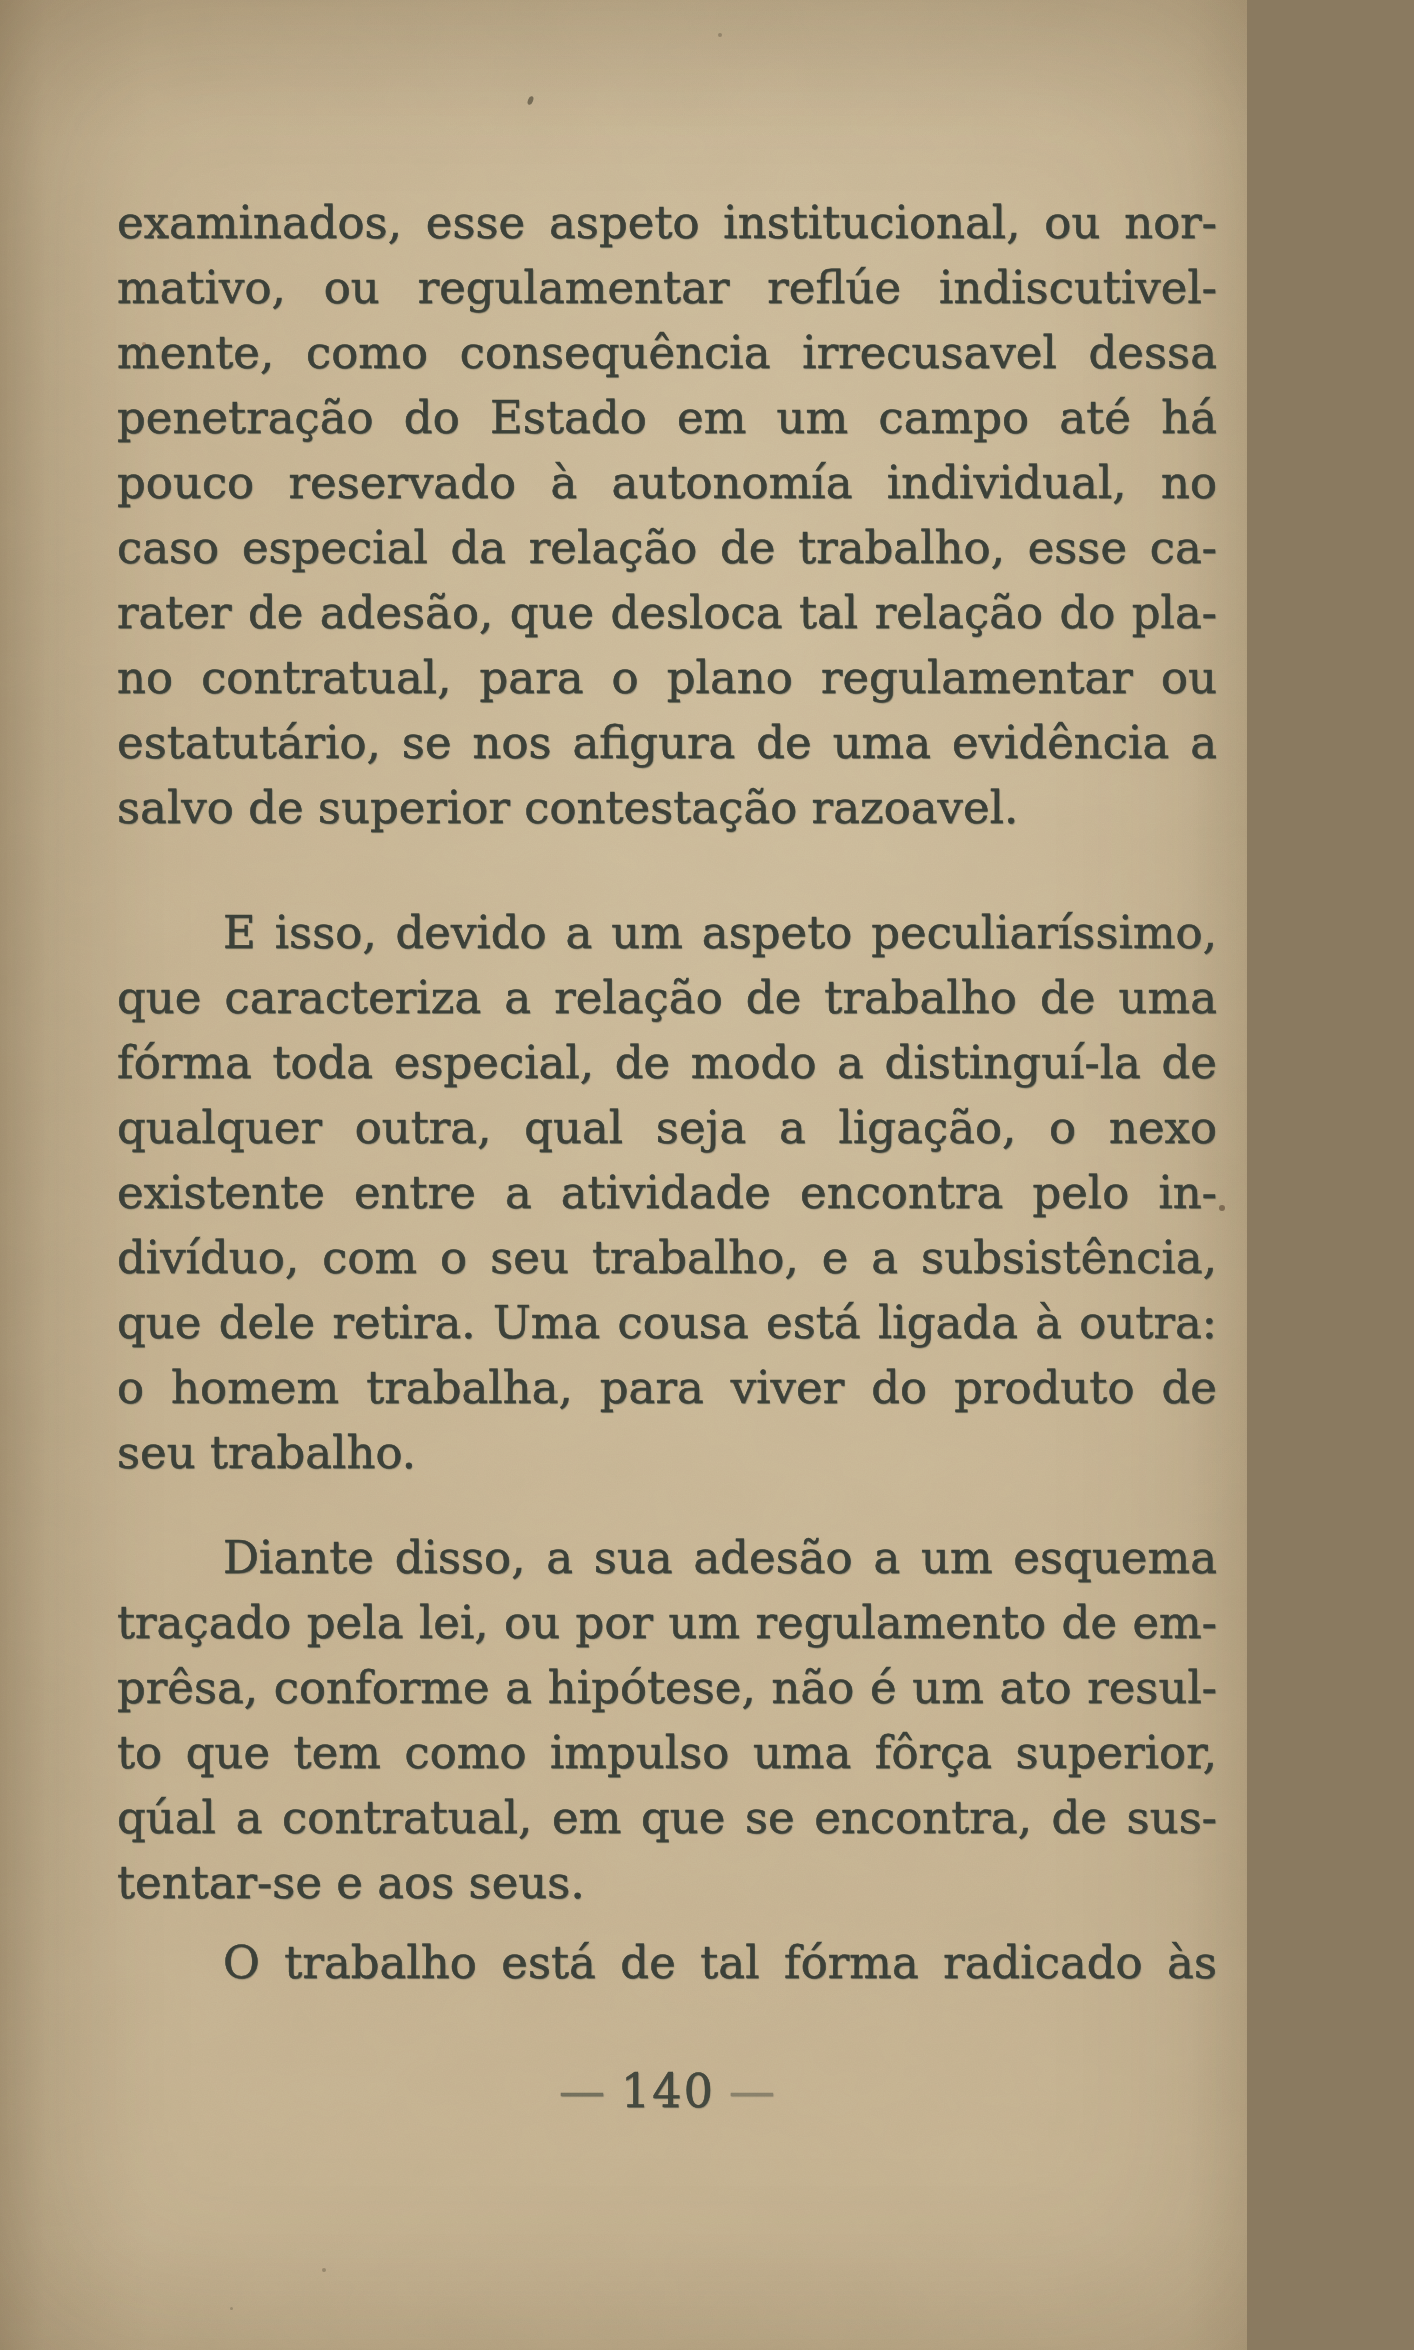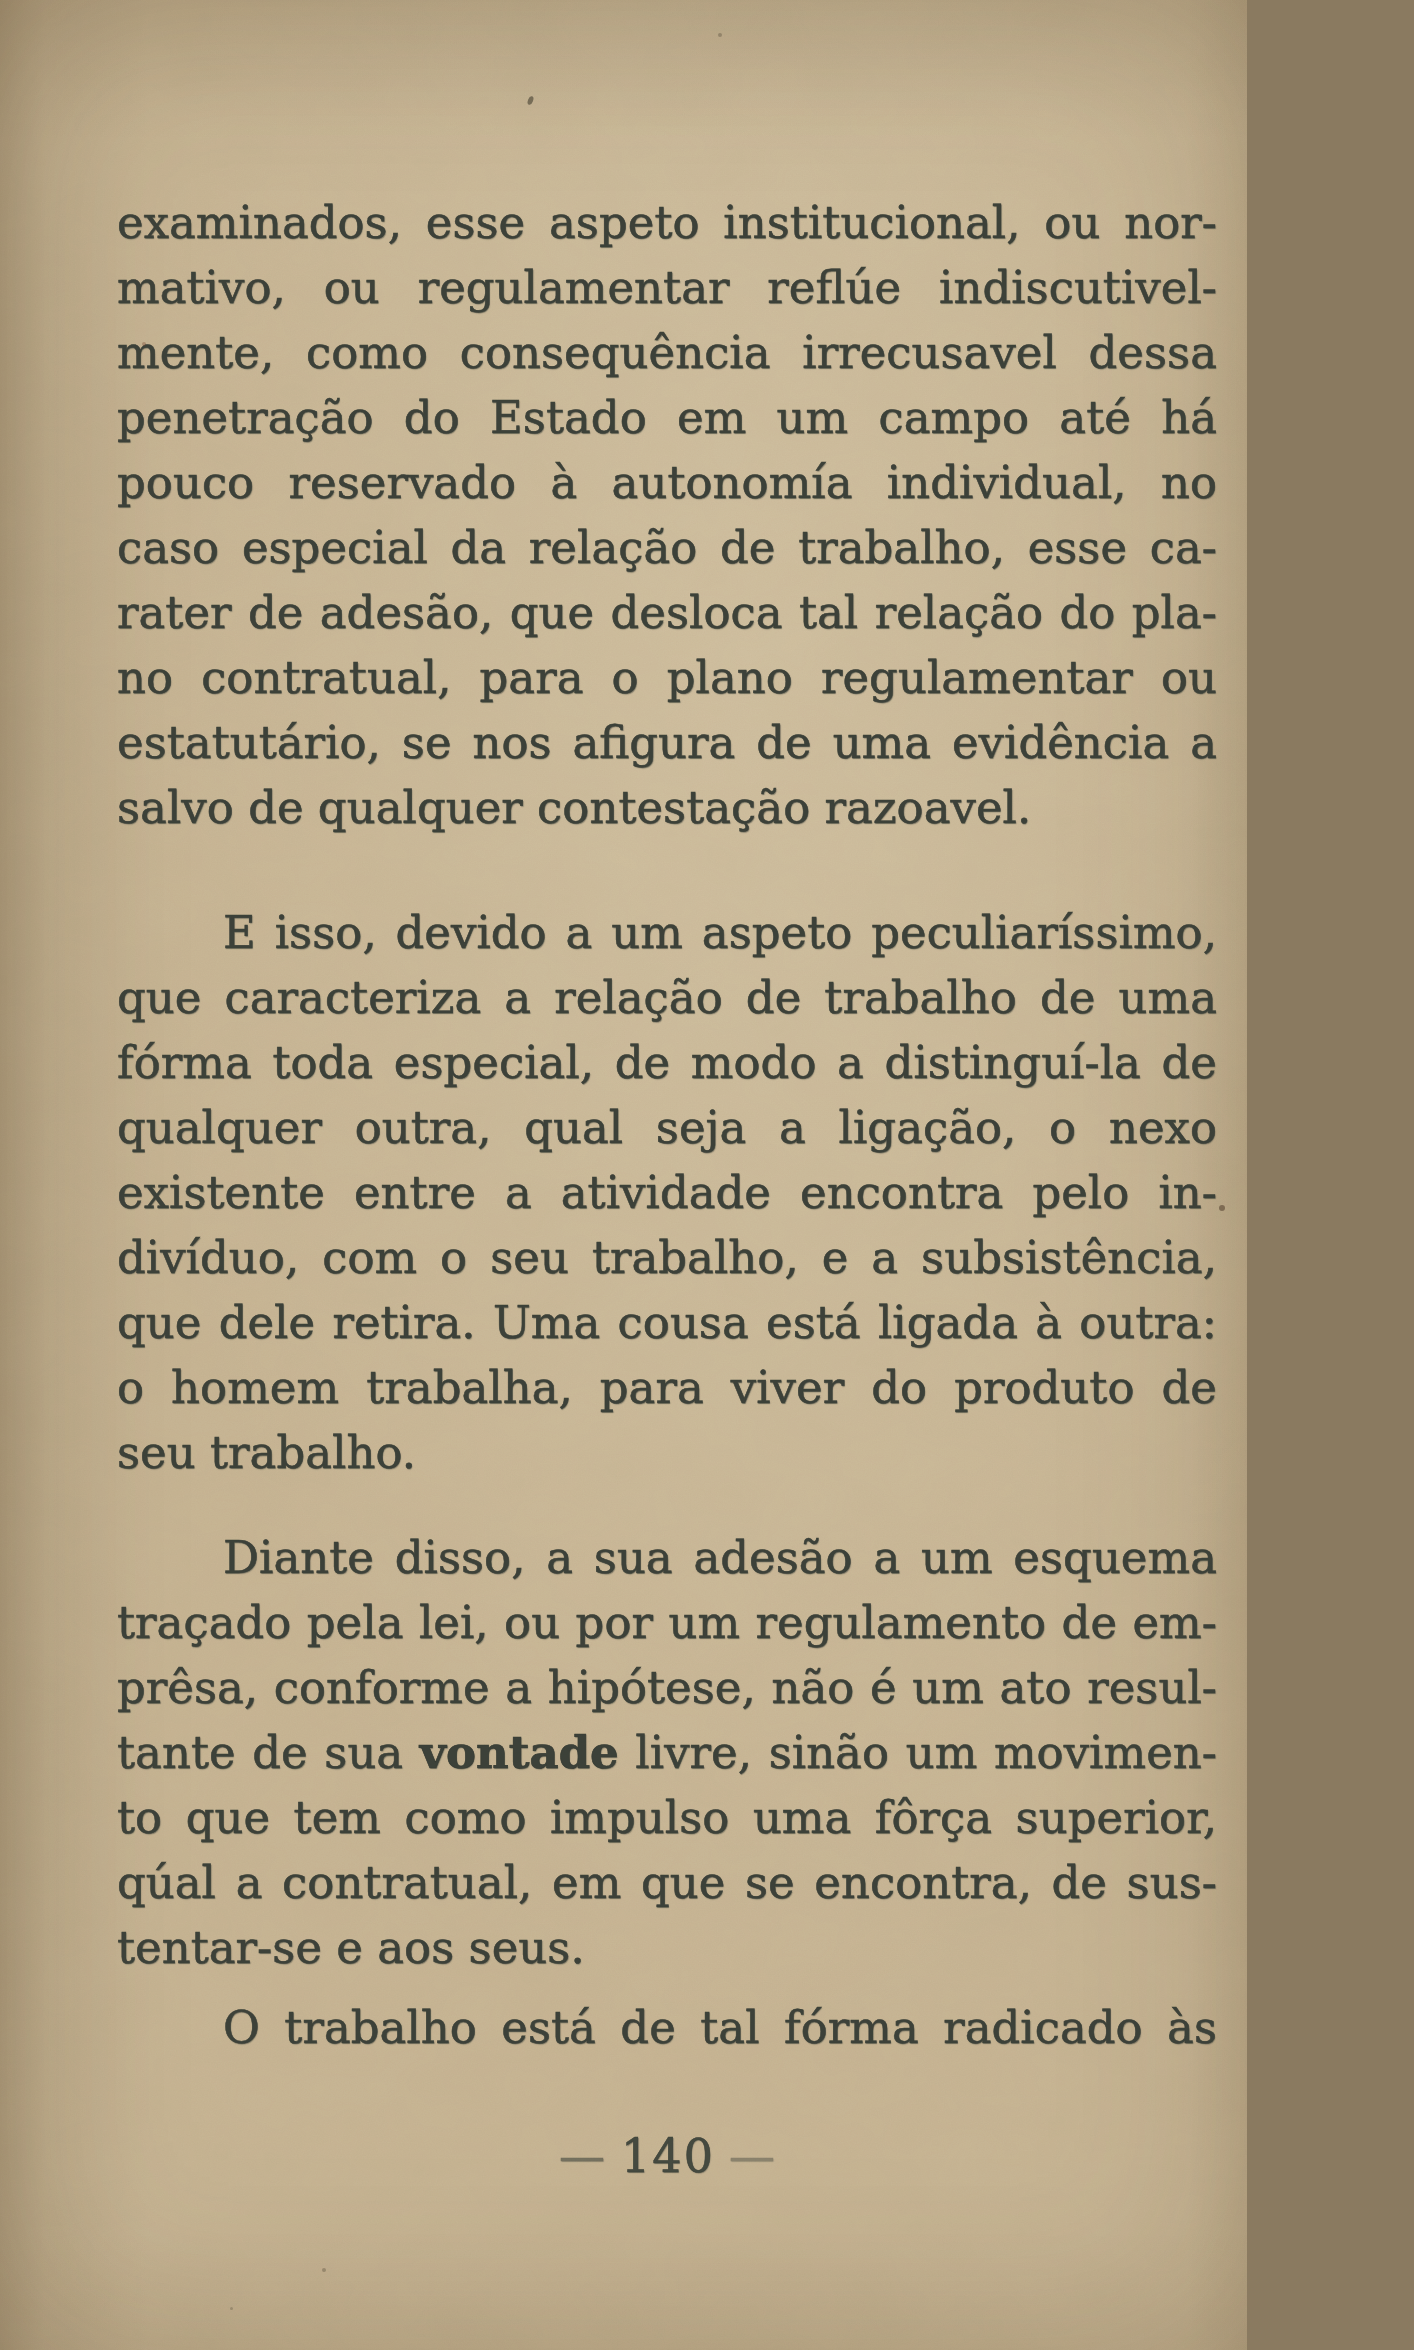--- a/index.html
+++ b/index.html
@@ -88,40 +88,39 @@
     <section class="para para-1">
       <div class="line">examinados, esse aspeto institucional, ou nor-</div>
       <div class="line">mativo, ou regulamentar reflúe indiscutivel-</div>
       <div class="line">mente, como consequência irrecusavel dessa</div>
       <div class="line">penetração do Estado em um campo até há</div>
       <div class="line">pouco reservado à autonomía individual, no</div>
       <div class="line">caso especial da relação de trabalho, esse ca-</div>
       <div class="line">rater de adesão, que desloca tal relação do pla-</div>
       <div class="line">no contratual, para o plano regulamentar ou</div>
       <div class="line">estatutário, se nos afigura de uma evidência a</div>
-      <div class="line last">salvo de qualquer contestação razoavel.</div>
+      <div class="line last">salvo de superior contestação razoavel.</div>
     </section>
 
     <section class="para para-2">
       <div class="line indent">E isso, devido a um aspeto peculiaríssimo,</div>
       <div class="line">que caracteriza a relação de trabalho de uma</div>
       <div class="line">fórma toda especial, de modo a distinguí-la de</div>
       <div class="line">qualquer outra, qual seja a ligação, o nexo</div>
       <div class="line">existente entre a atividade encontra pelo in-</div>
       <div class="line">divíduo, com o seu trabalho, e a subsistência,</div>
       <div class="line">que dele retira. Uma cousa está ligada à outra:</div>
       <div class="line">o homem trabalha, para viver do produto de</div>
       <div class="line last">seu trabalho.</div>
     </section>
 
     <section class="para para-3">
       <div class="line indent">Diante disso, a sua adesão a um esquema</div>
       <div class="line">traçado pela lei, ou por um regulamento de em-</div>
       <div class="line">prêsa, conforme a hipótese, não é um ato resul-</div>
-      <div class="line"><span>tante de sua </span><span class="bold-word">vontade</span><span> livre, sinão um movimen-</span></div>
       <div class="line">to que tem como impulso uma fôrça superior,</div>
       <div class="line">qúal a contratual, em que se encontra, de sus-</div>
       <div class="line last">tentar-se e aos seus.</div>
     </section>
 
     <section class="para para-4">
       <div class="line indent">O trabalho está de tal fórma radicado às</div>
     </section>
 
     <div class="pageno"><span class="dash left">—</span><span class="num">140</span><span class="dash right">—</span></div>

